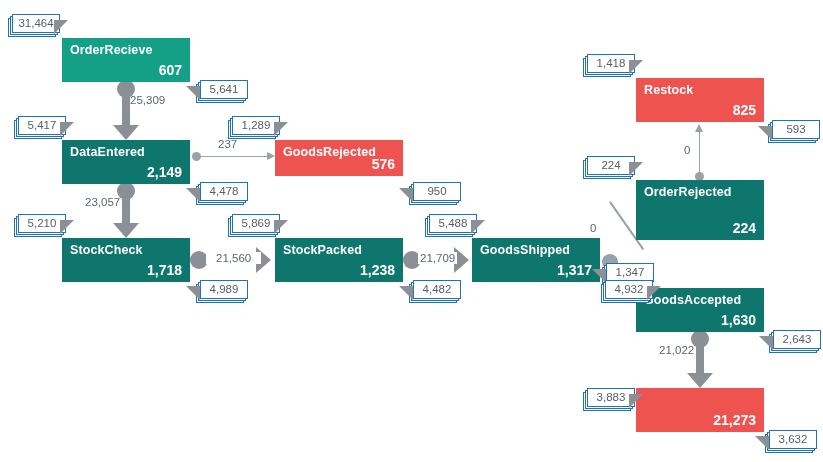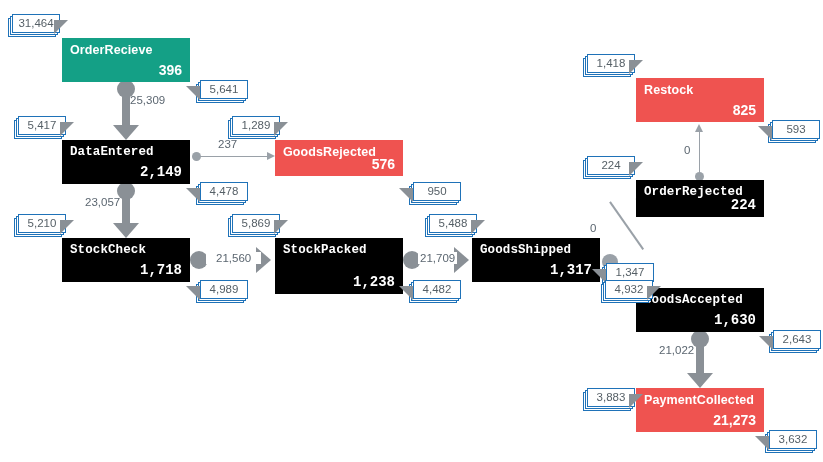--- a/index.html
+++ b/index.html
@@ -30,21 +30,21 @@
     white-space:nowrap;
   }
   .node .nvalue{
     position:absolute;
     right:8px;bottom:4px;
     font-size:14px;
     font-weight:700;
     white-space:nowrap;
   }
   .node.teal{background:#14a086;}
-  .node.blue{background:#000000;font-family:Liberation Mono, monospace;}
+  .node.blue{background:#0f766e;}
   .node.red{background:#ef5350;}
 
   
   .badge{
     position:absolute;
     z-index:60;
     width:52px;height:21px;
   }
   .badge .card{
     position:absolute;
@@ -170,65 +170,64 @@
     border-bottom:8px solid #9aa1a8;
   }
 </style>
 </head>
 <body>
 
 <div id="canvas">
 
   <div class="node teal" style="left:62px;top:38px;width:128px;height:44px;">
     <span class="nlabel">OrderRecieve</span>
-    <span class="nvalue">396</span>
+    <span class="nvalue">607</span>
   </div>
 
   <div class="node blue" style="left:62px;top:140px;width:128px;height:44px;">
     <span class="nlabel">DataEntered</span>
     <span class="nvalue">2,149</span>
   </div>
 
   <div class="node blue" style="left:62px;top:238px;width:128px;height:44px;">
     <span class="nlabel">StockCheck</span>
     <span class="nvalue">1,718</span>
   </div>
 
   <div class="node red" style="left:275px;top:140px;width:128px;height:36px;">
     <span class="nlabel">GoodsRejected</span>
     <span class="nvalue">576</span>
   </div>
 
-  <div class="node blue" style="left:275px;top:238px;width:128px;height:56px;">
+  <div class="node blue" style="left:275px;top:238px;width:128px;height:44px;">
     <span class="nlabel">StockPacked</span>
     <span class="nvalue">1,238</span>
   </div>
 
   <div class="node blue" style="left:472px;top:238px;width:128px;height:44px;">
     <span class="nlabel">GoodsShipped</span>
     <span class="nvalue">1,317</span>
   </div>
 
   <div class="node red" style="left:636px;top:78px;width:128px;height:44px;">
     <span class="nlabel">Restock</span>
     <span class="nvalue">825</span>
   </div>
 
-  <div class="node blue" style="left:636px;top:180px;width:128px;height:37px;text-align:center;">
+  <div class="node blue" style="left:636px;top:180px;width:128px;height:60px;text-align:center;">
     <span class="nlabel">OrderRejected</span>
     <span class="nvalue">224</span>
   </div>
 
   <div class="node blue" style="left:636px;top:288px;width:128px;height:44px;">
     <span class="nlabel">GoodsAccepted</span>
     <span class="nvalue">1,630</span>
   </div>
 
   <div class="node red" style="left:636px;top:388px;width:128px;height:44px;">
-    <span class="nlabel">PaymentCollected</span>
     <span class="nvalue">21,273</span>
   </div>
 
   <div class="conn vconn" style="left:117px;top:80px;">
     <div class="dot"></div>
     <div class="stem" style="top:9px;height:36px;"></div>
     <div class="head" style="top:45px;"></div>
     <span class="clabel" style="left:-32px;top:14px;margin-left:45px;">25,309</span>
   </div>
 

